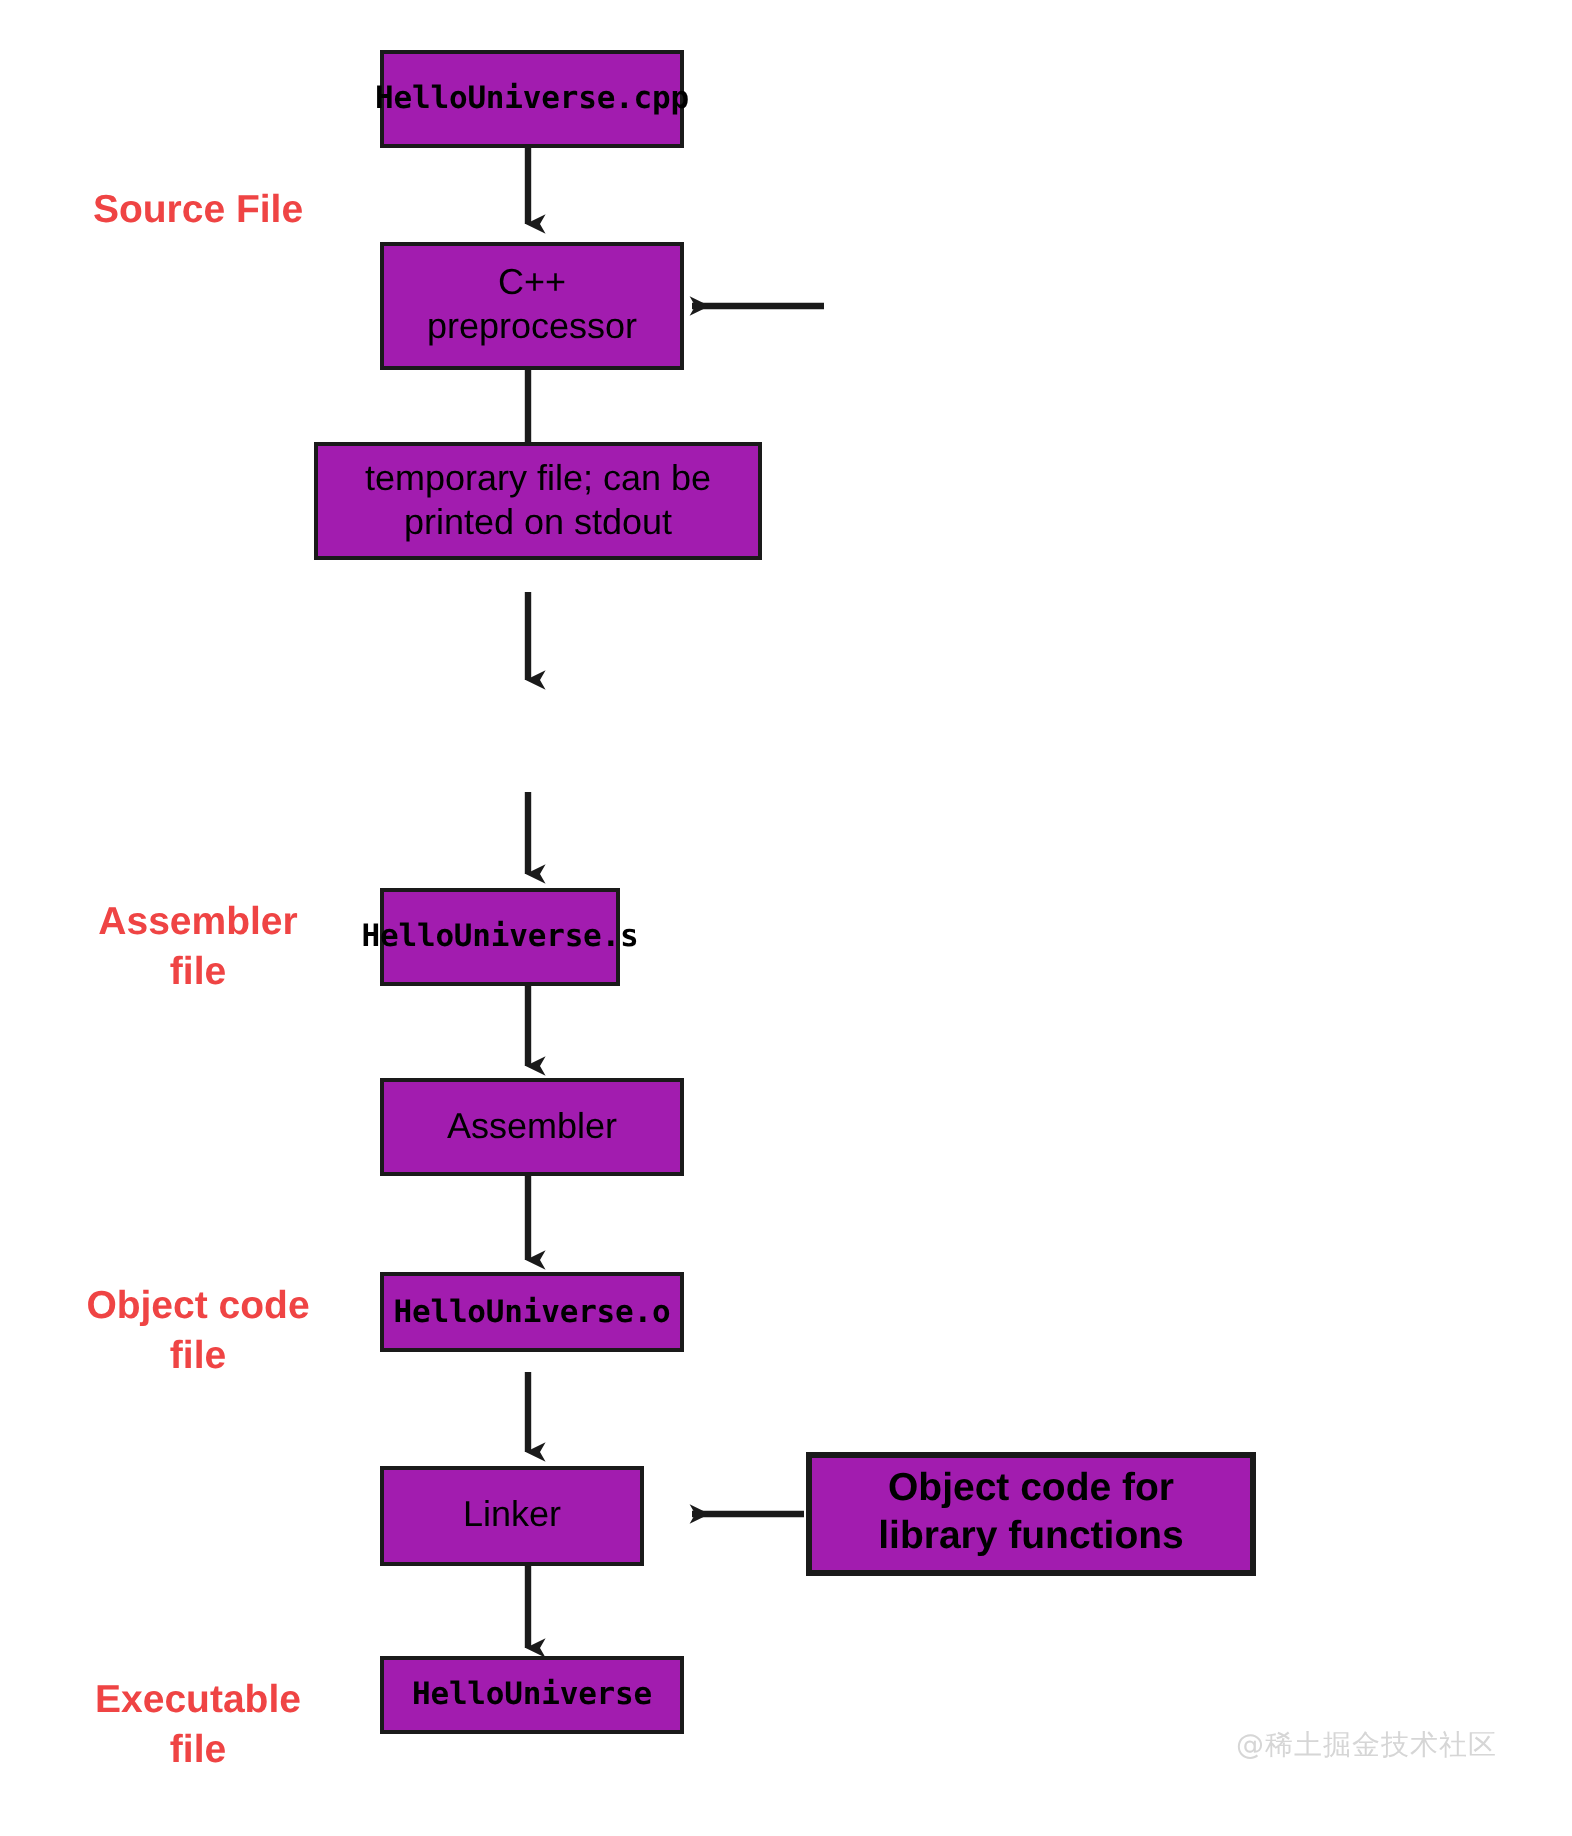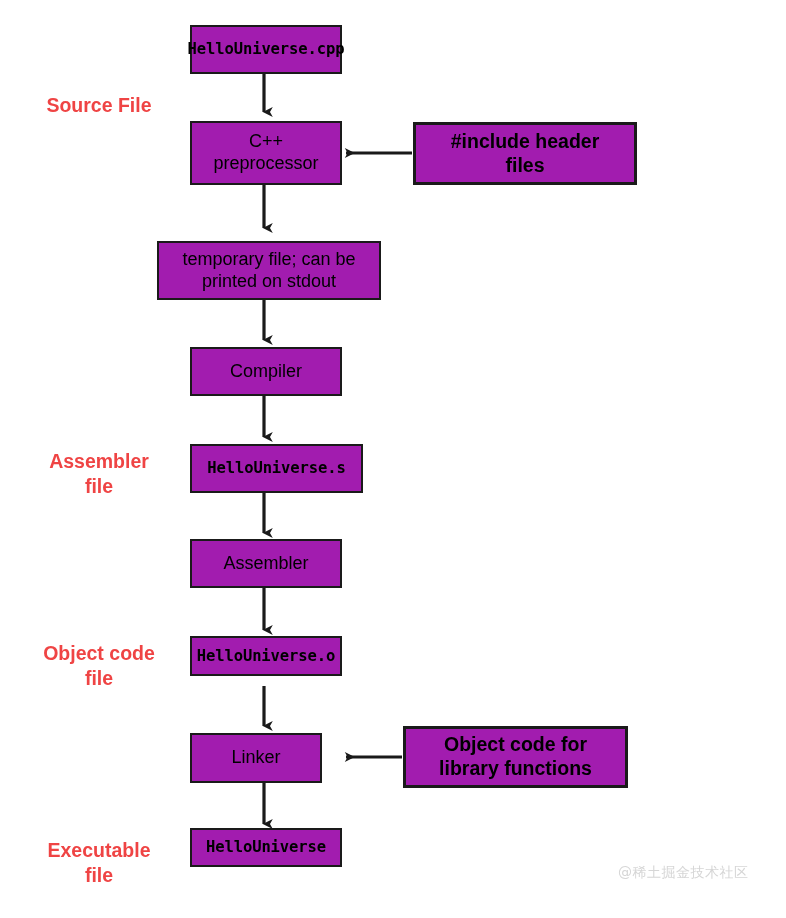--- a/index.html
+++ b/index.html
@@ -128,36 +128,33 @@
 file</div>
 
   <div class="stage-label" style="left:24px; top:838px; width:150px;">Executable
 file</div>
 
   <div class="box mono" style="left:190px; top:25px; width:152px; height:49px;">HelloUniverse.cpp</div>
 
   <div class="box sans" style="left:190px; top:121px; width:152px; height:64px; white-space:pre-line;">C++
 preprocessor</div>
 
-  <div class="box sans" style="left:157px; top:241px; width:224px; height:59px; white-space:pre-line;">temporary file; can be
+  <div class="box sans" style="left:157px; top:221px; width:224px; height:59px; white-space:pre-line;">temporary file; can be
 printed on stdout</div>
 
-  <div class="box sans" style="left:190px; top:347px; width:152px; height:49px;">Compiler</div>
 
-  <div class="box mono" style="left:190px; top:444px; width:173px; height:49px;text-align:right;">HelloUniverse.s</div>
+  <div class="box mono" style="left:190px; top:444px; width:120px; height:49px;text-align:right;">HelloUniverse.s</div>
 
   <div class="box sans" style="left:190px; top:539px; width:152px; height:49px;">Assembler</div>
 
   <div class="box mono" style="left:190px; top:636px; width:152px; height:40px;">HelloUniverse.o</div>
 
   <div class="box sans" style="left:190px; top:733px; width:132px; height:50px;">Linker</div>
 
   <div class="box mono" style="left:190px; top:828px; width:152px; height:39px;">HelloUniverse</div>
 
-  <div class="box thick sans-bold" style="left:413px; top:122px; width:224px; height:63px; white-space:pre-line;">#include header
-files</div>
 
   <div class="box thick sans-bold" style="left:403px; top:726px; width:225px; height:62px; white-space:pre-line;">Object code for
 library functions</div>
 
   <div class="watermark" style="left:618px; top:864px;">@稀土掘金技术社区</div>
 
 </div>
 
 </body></html>

